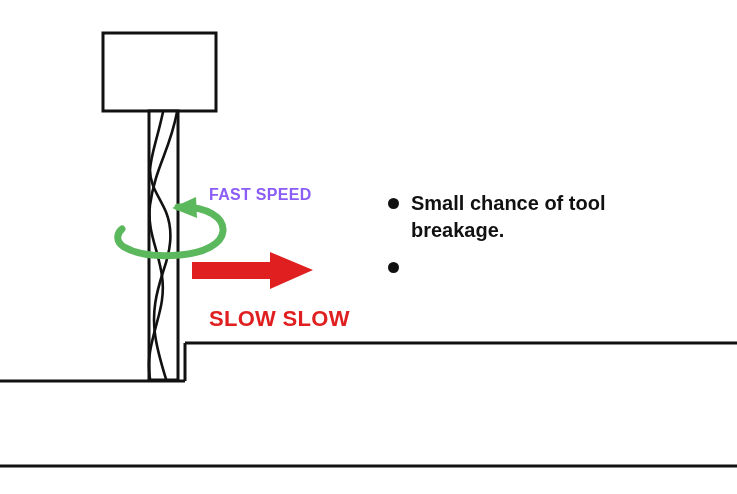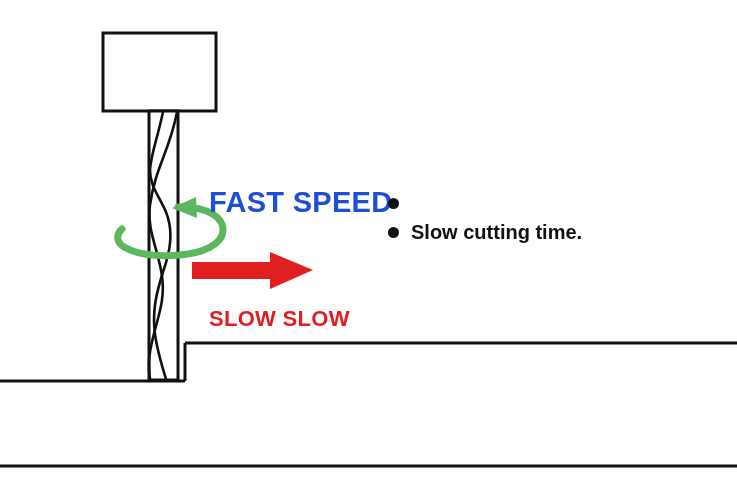--- a/index.html
+++ b/index.html
@@ -31,22 +31,22 @@
   .label {
     position: absolute;
     font-family: "Liberation Sans", sans-serif;
     font-weight: bold;
     white-space: nowrap;
     letter-spacing: 0.3px;
   }
   #label-fast-speed {
     left: 209px;
     top: 186px;
-    font-size: 29px;
-    color: #1d4ed8;
+    font-size: 16px;
+    color: #8b5cf6;
   }
   #label-slow-feed {
     left: 209px;
     top: 306px;
     font-size: 22px;
     color: #e02020;
   }
   #bullet-list {
     position: absolute;
     left: 388px;
@@ -124,22 +124,22 @@
   </svg>
 
   <div class="label" id="label-fast-speed">FAST SPEED</div>
 
   <div class="label" id="label-slow-feed">SLOW SLOW</div>
 
   <div id="bullet-list">
 
     <div class="bullet-item">
       <span class="bullet-dot"></span>
+      <span class="bullet-text">Small chance of tool breakage.</span>
     </div>
 
     <div class="bullet-item">
       <span class="bullet-dot"></span>
-      <span class="bullet-text">Slow cutting time.</span>
     </div>
 
   </div>
 
 </div>
 
 </body></html>

